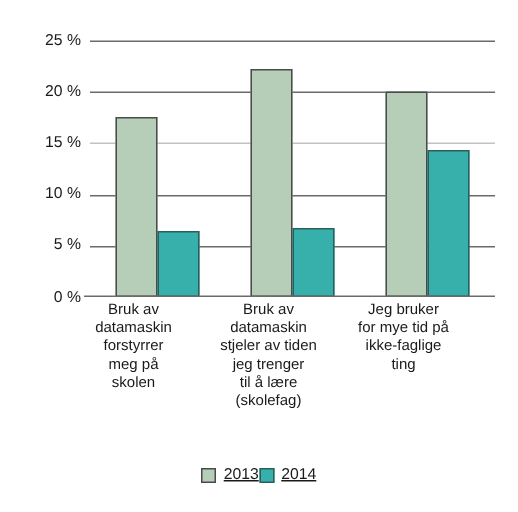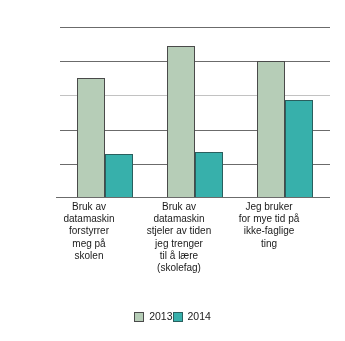--- a/index.html
+++ b/index.html
@@ -130,20 +130,21 @@
 
   
   .legend {
     position: absolute;
     left: 0;
     top: 311px;
     width: 345px;
     display: flex;
     justify-content: center;
     align-items: center;
+    text-decoration: underline;
   }
   .legend-item {
     display: flex;
     align-items: center;
     gap: 5px;
   }
   .swatch {
     width: 10px;
     height: 10px;
     border: 1px solid #4a4a4a;
@@ -156,20 +157,28 @@
     font-size: 10.5px;
     line-height: 11px;
     color: #1a1a1a;
   }
 </style>
 </head>
 <body>
 
 <div id="chart-root">
 
+  <div class="y-labels">
+    <div class="y-label" style="top: 21.5px;">25 %</div>
+    <div class="y-label" style="top: 55.7px;">20 %</div>
+    <div class="y-label" style="top: 89.9px;">15 %</div>
+    <div class="y-label" style="top: 124.1px;">10 %</div>
+    <div class="y-label" style="top: 158.3px;">5 %</div>
+    <div class="y-label" style="top: 192.5px;">0 %</div>
+  </div>
 
   <div class="plot-area">
     <div class="gridlines">
       <div class="gridline" style="top: 0px;"></div>
       <div class="gridline" style="top: 34.2px;"></div>
       <div class="gridline light" style="top: 68.4px;"></div>
       <div class="gridline" style="top: 102.6px;"></div>
       <div class="gridline" style="top: 136.8px;"></div>
     </div>
 

